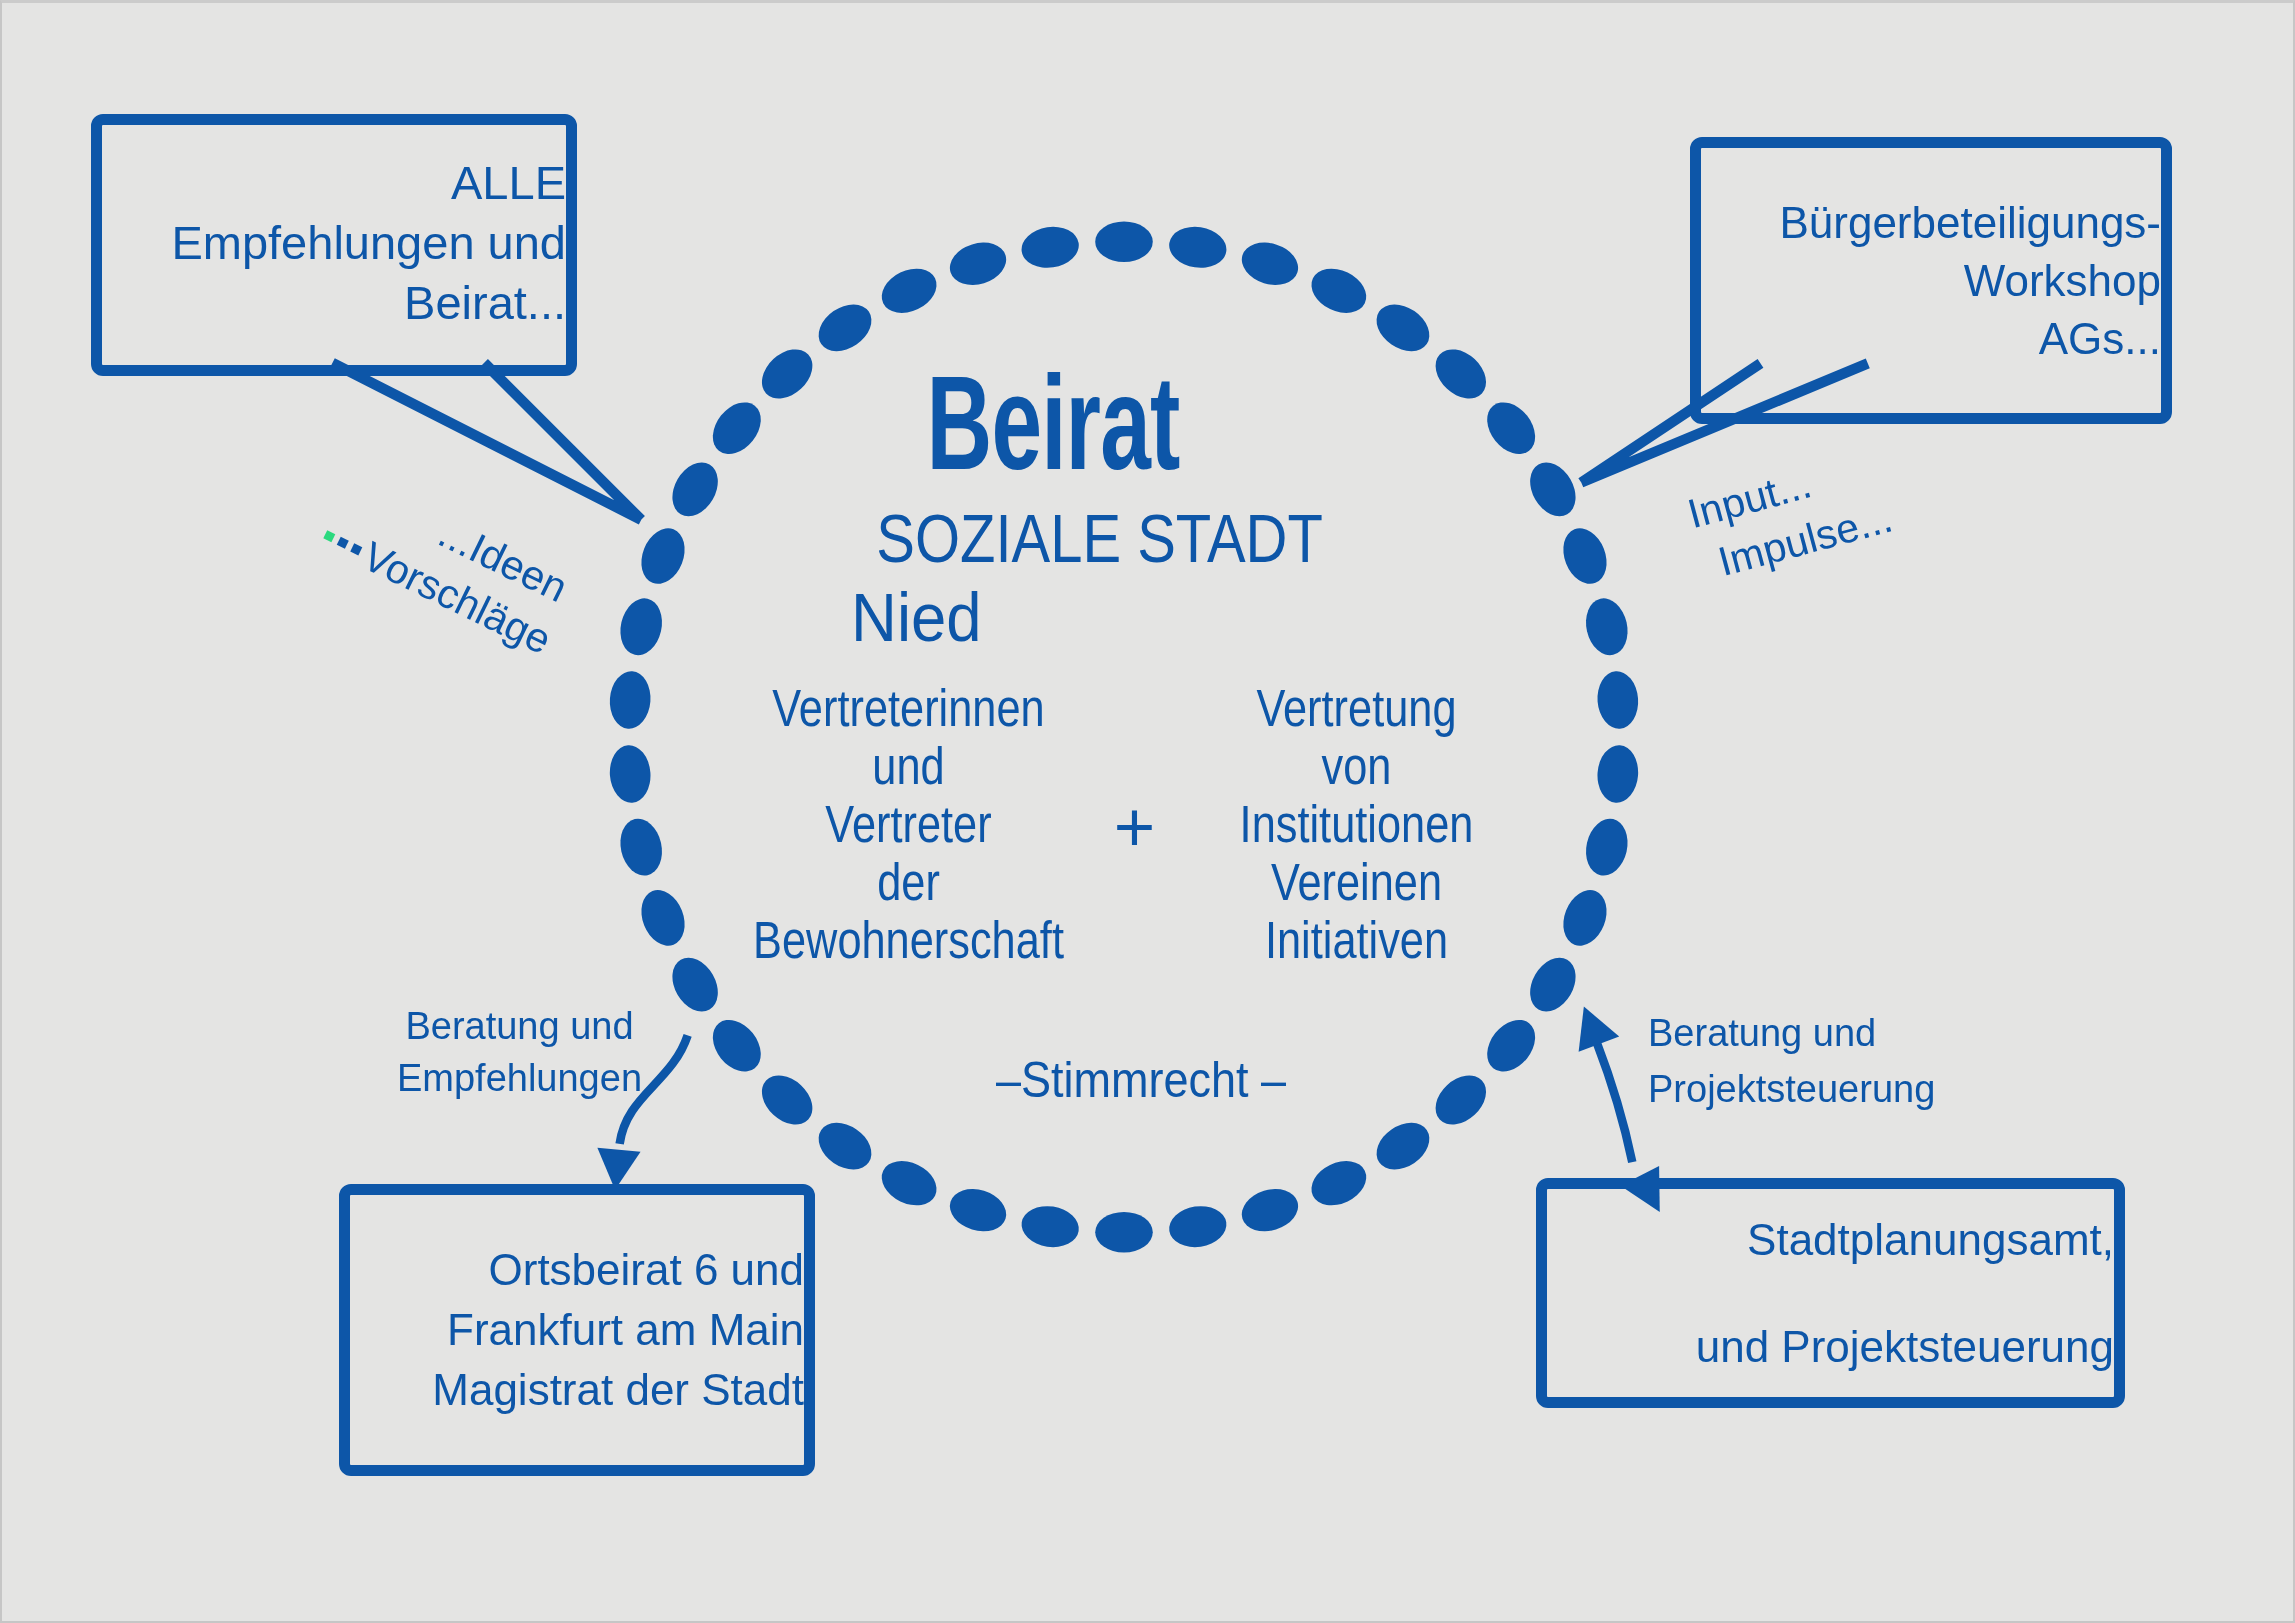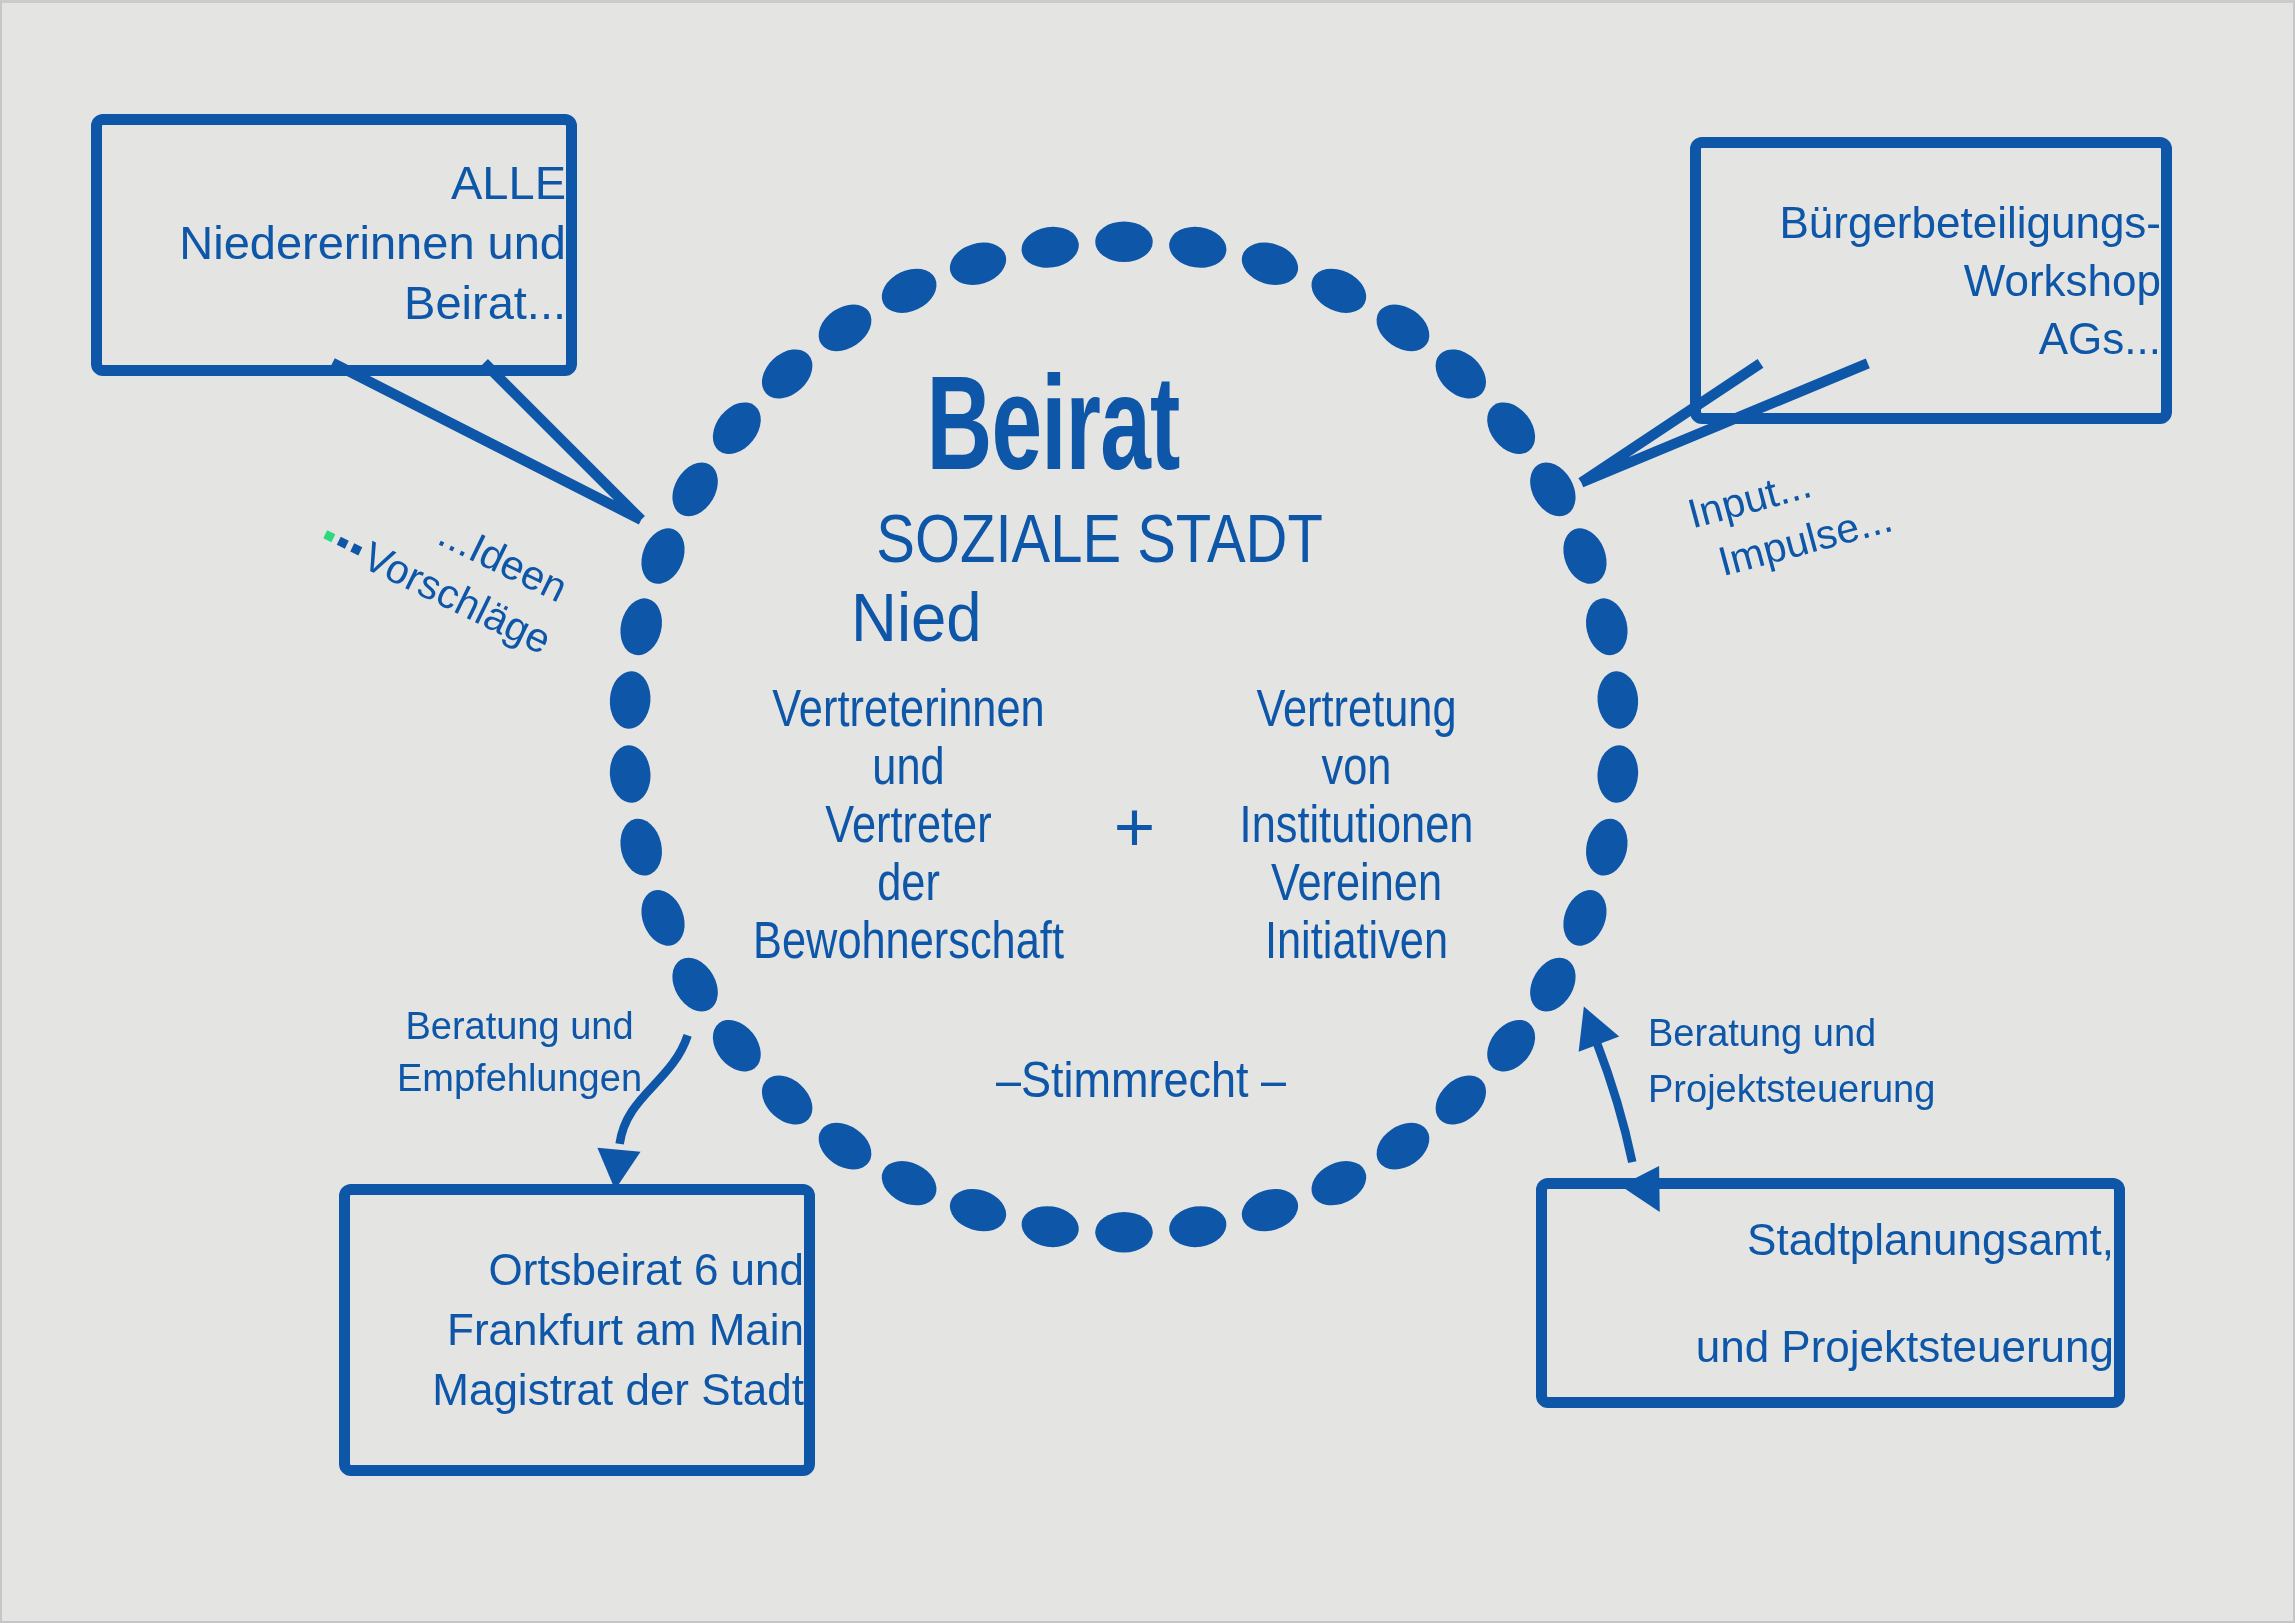--- a/index.html
+++ b/index.html
@@ -143,21 +143,21 @@
     <div>von</div>
     <div>Institutionen</div>
     <div>Vereinen</div>
     <div>Initiativen</div>
   </div>
 
   <div class="abs voting">–Stimmrecht  –</div>
 
   <div class="bubble bubble-tl">
     <div>ALLE</div>
-    <div>Niedererinnen und</div>
+    <div>Empfehlungen und</div>
     <div>Beirat...</div>
   </div>
 
   <div class="bubble bubble-tr">
     <div>Bürgerbeteiligungs-</div>
     <div>Workshop</div>
     <div>AGs...</div>
   </div>
 
   <div class="box box-bl">

